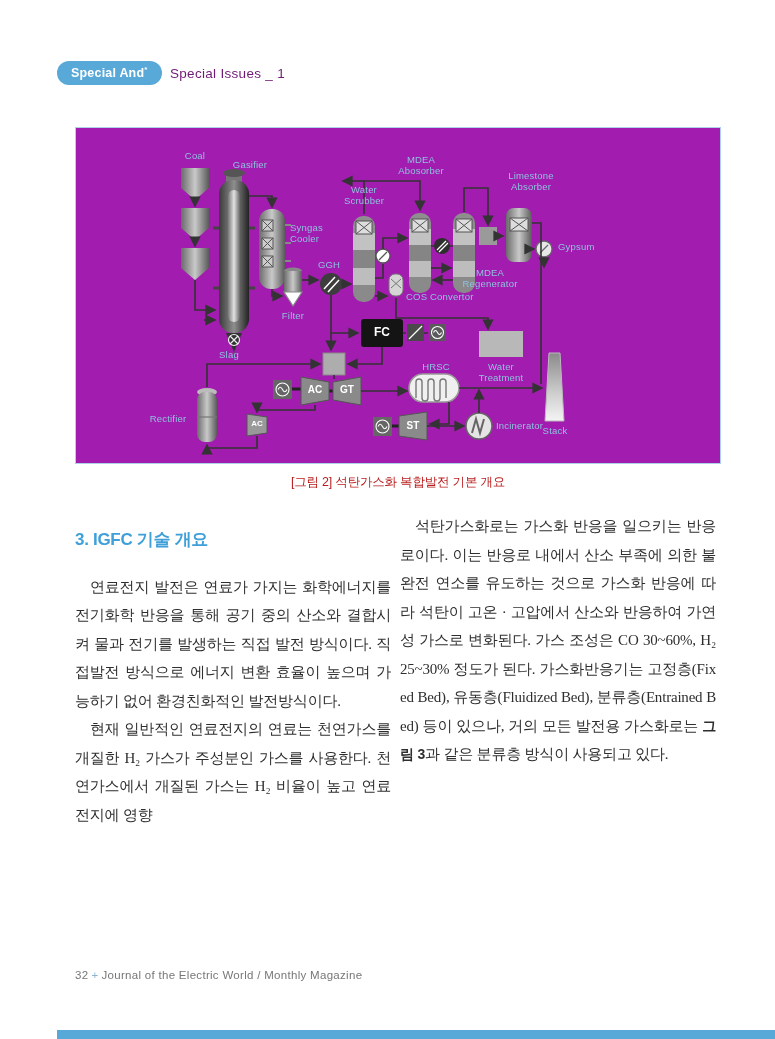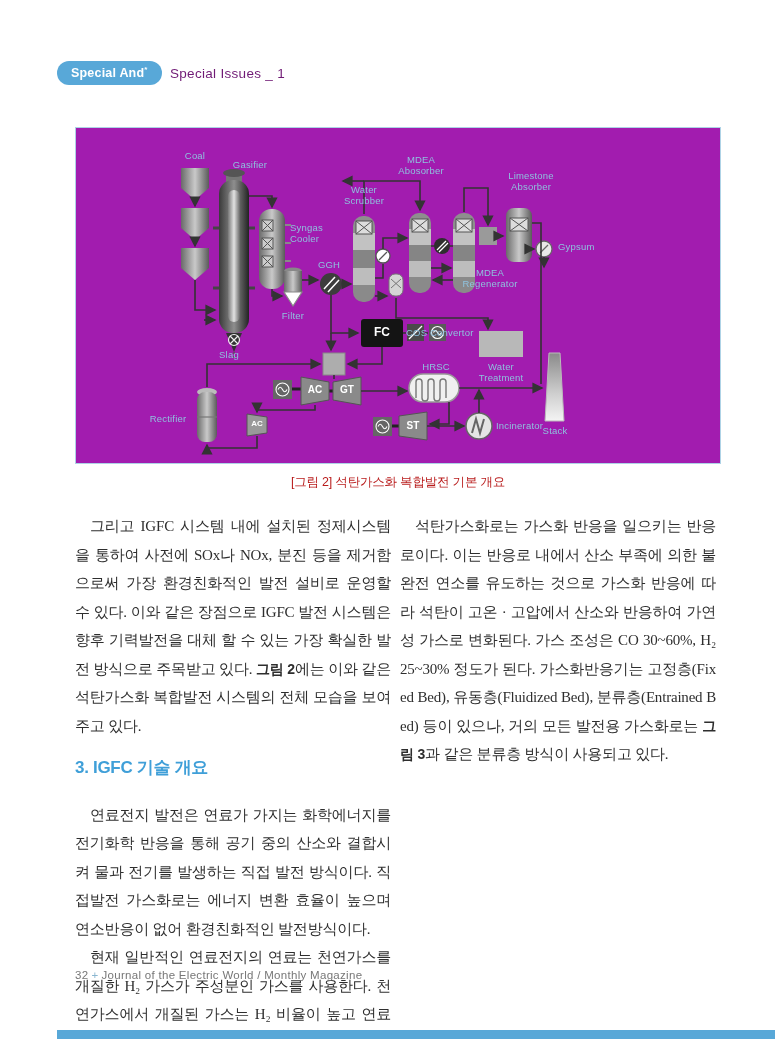--- a/index.html
+++ b/index.html
@@ -263,21 +263,21 @@
 
       
       <span class="dlabel" style="left:96px;top:22px;width:46px;">Coal</span>
       <span class="dlabel" style="left:136px;top:31px;width:76px;">Gasifier</span>
       <span class="dlabel left" style="left:214px;top:94px;width:52px;">Syngas
 Cooler</span>
       <span class="dlabel" style="left:195px;top:182px;width:44px;">Filter</span>
       <span class="dlabel" style="left:233px;top:131px;width:40px;">GGH</span>
       <span class="dlabel" style="left:257px;top:56px;width:62px;">Water
 Scrubber</span>
-      <span class="dlabel left" style="left:330px;top:163px;width:92px;margin-top:36px;">COS Convertor</span>
+      <span class="dlabel left" style="left:330px;top:163px;width:92px;">COS Convertor</span>
       <span class="dlabel" style="left:308px;top:26px;width:74px;">MDEA
 Abosorber</span>
       <span class="dlabel" style="left:368px;top:139px;width:92px;">MDEA
 Regenerator</span>
       <span class="dlabel" style="left:418px;top:42px;width:74px;">Limestone
 Absorber</span>
       <span class="dlabel left" style="left:482px;top:113px;width:50px;">Gypsum</span>
       <span class="dlabel" style="left:395px;top:233px;width:60px;">Water
 Treatment</span>
       <span class="dlabel" style="left:130px;top:221px;width:46px;">Slag</span>
@@ -289,23 +289,22 @@
       <span class="wlabel" style="left:225px;top:256px;width:28px;font-size:10px;">AC</span>
       <span class="wlabel" style="left:257px;top:256px;width:28px;font-size:10px;">GT</span>
       <span class="wlabel" style="left:323px;top:292px;width:28px;font-size:10px;">ST</span>
       <span class="wlabel" style="left:171px;top:291px;width:20px;font-size:8px;">AC</span>
     </div>
   </div>
 
   <div class="caption">[그림 2] 석탄가스화 복합발전 기본 개요</div>
 
   <div class="col colL">
-    <p><span>그리고 IGFC 시스템 내에 설치된 정제시스템을 통하여 사전에 SOx나 NOx, 분진 등을 제거함으로써 가장 환경친화적인 발전 설비로 운영할 수 있다. 이와 같은 장점으로 IGFC 발전 시스템은 향후 기력발전을 대체 할 수 있는 가장 확실한 발전 방식으로 주목받고 있다. </span><span class="bd">그림 2</span><span>에는 이와 같은 석탄가스화 복합발전 시스템의 전체 모습을 보여주고 있다.</span></p>
     <div class="sechead">3. IGFC 기술 개요</div>
-    <p>연료전지 발전은 연료가 가지는 화학에너지를 전기화학 반응을 통해 공기 중의 산소와 결합시켜 물과 전기를 발생하는 직접 발전 방식이다. 직접발전 가스화로는 에너지 변환 효율이 높으며 연소반응이 없어 환경친화적인 발전방식이다.</p>
+    <p>연료전지 발전은 연료가 가지는 화학에너지를 전기화학 반응을 통해 공기 중의 산소와 결합시켜 물과 전기를 발생하는 직접 발전 방식이다. 직접발전 방식으로 에너지 변환 효율이 높으며 가능하기 없어 환경친화적인 발전방식이다.</p>
     <p>현재 일반적인 연료전지의 연료는 천연가스를 개질한 H₂ 가스가 주성분인 가스를 사용한다. 천연가스에서 개질된 가스는 H₂ 비율이 높고 연료전지에 영향</p>
   </div>
 
   <div class="col colR">
     <p><span>석탄가스화로는 가스화 반응을 일으키는 반응로이다. 이는 반응로 내에서 산소 부족에 의한 불완전 연소를 유도하는 것으로 가스화 반응에 따라 석탄이 고온 · 고압에서 산소와 반응하여 가연성 가스로 변화된다. 가스 조성은 CO 30~60%, H₂ 25~30% 정도가 된다. 가스화반응기는 고정층(Fixed Bed), 유동층(Fluidized Bed), 분류층(Entrained Bed) 등이 있으나, 거의 모든 발전용 가스화로는 </span><span class="bd">그림 3</span><span>과 같은 분류층 방식이 사용되고 있다.</span></p>
   </div>
 
   <div class="footer">
     <span>32</span><span class="plus">+</span><span>Journal of the Electric World / Monthly Magazine</span>
   </div>

